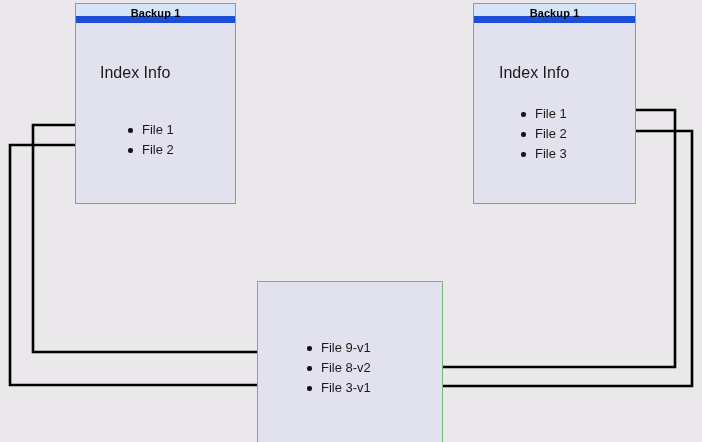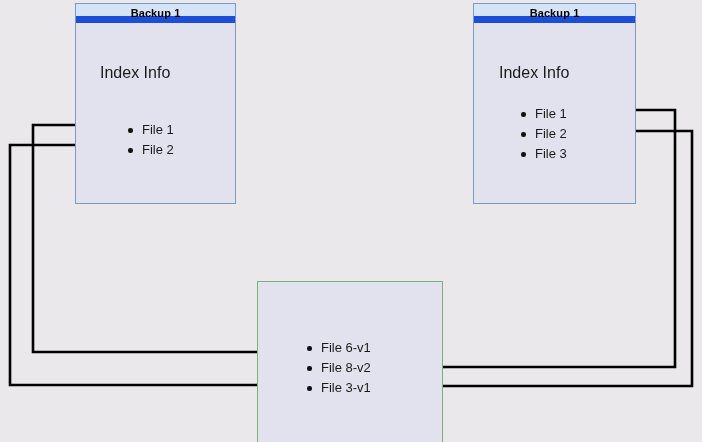--- a/index.html
+++ b/index.html
@@ -124,19 +124,19 @@
     <div class="index-label" style="left:25px; top:60px;">Index Info</div>
     <ul class="filelist" style="left:45px; top:100px;">
       <li>File 1</li>
       <li>File 2</li>
       <li>File 3</li>
     </ul>
   </div>
 
   <div class="box green" style="left:257px; top:281px; width:186px; height:163px;">
     <ul class="filelist" style="left:47px; top:56px;">
-      <li>File 6-v1</li>
+      <li>File 9-v1</li>
       <li>File 8-v2</li>
       <li>File 3-v1</li>
     </ul>
   </div>
 
 </div>
 
 </body></html>

